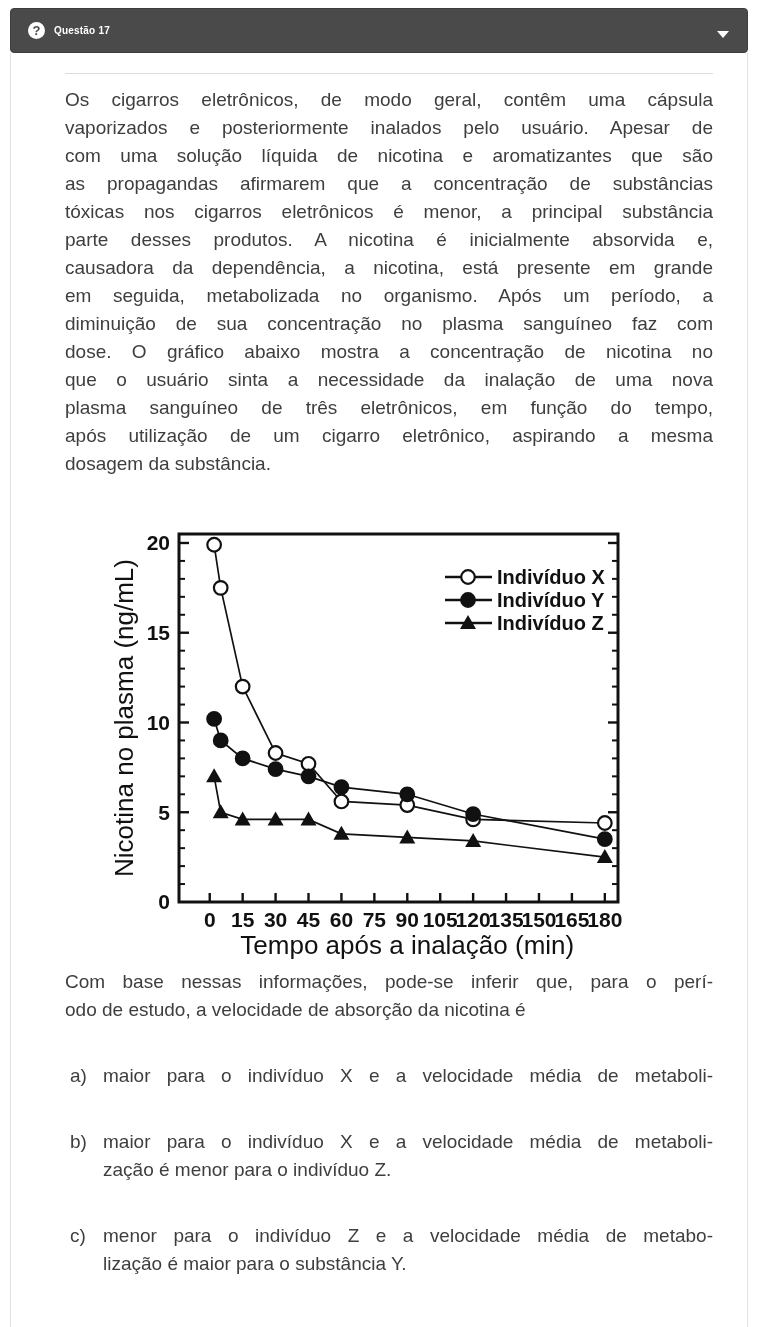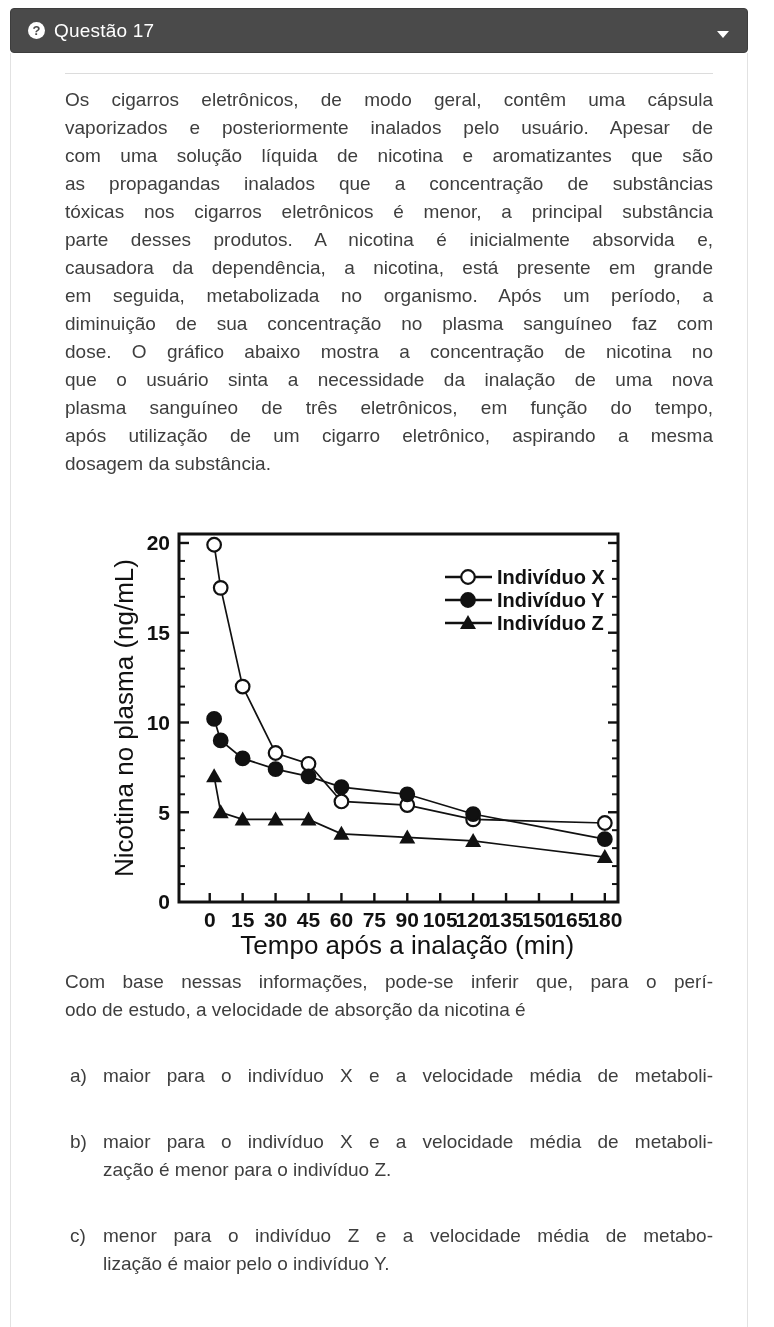--- a/index.html
+++ b/index.html
@@ -12,21 +12,21 @@
     box-sizing:border-box;height:45px;background:var(--header_bg);
     border:1px solid var(--header_border);border-radius:4px;
     color:var(--header_text);display:flex;align-items:center;
     padding:0 17px;position:relative;
   }
   .q-icon{
     width:17px;height:17px;border-radius:50%;background:#fff;
     color:var(--header_bg);font-weight:bold;font-size:13px;line-height:17px;
     text-align:center;margin-right:9px;flex:0 0 17px;
   }
-  .q-title{font-size:19px;font-weight:400;letter-spacing:.2px;}
+  .q-title{font-size:10px;font-weight:700;letter-spacing:.2px;}
   .caret{
     position:absolute;right:18px;top:22px;width:0;height:0;
     border-left:6px solid transparent;border-right:6px solid transparent;
     border-top:7px solid #fff;cursor:pointer;
   }
   .panel-body{
     box-sizing:border-box;background:#fff;
     border-left:1px solid var(--panel_border);border-right:1px solid var(--panel_border);
     padding:20px 34px 30px 54px;min-height:1274px;
   }
@@ -54,21 +54,21 @@
     <span class="caret"></span>
   </div>
 
   <div class="panel-body">
     <div class="sep"></div>
 
     <div class="paragraph">
         <div class="jline">Os cigarros eletrônicos, de modo geral, contêm uma cápsula</div>
         <div class="jline">vaporizados e posteriormente inalados pelo usuário. Apesar de</div>
         <div class="jline">com uma solução líquida de nicotina e aromatizantes que são</div>
-        <div class="jline">as propagandas inalados que a concentração de substâncias</div>
+        <div class="jline">as propagandas afirmarem que a concentração de substâncias</div>
         <div class="jline">tóxicas nos cigarros eletrônicos é menor, a principal substância</div>
         <div class="jline">parte desses produtos. A nicotina é inicialmente absorvida e,</div>
         <div class="jline">causadora da dependência, a nicotina, está presente em grande</div>
         <div class="jline">em seguida, metabolizada no organismo. Após um período, a</div>
         <div class="jline">diminuição de sua concentração no plasma sanguíneo faz com</div>
         <div class="jline">dose. O gráfico abaixo mostra a concentração de nicotina no</div>
         <div class="jline">que o usuário sinta a necessidade da inalação de uma nova</div>
         <div class="jline">plasma sanguíneo de três eletrônicos, em função do tempo,</div>
         <div class="jline">após utilização de um cigarro eletrônico, aspirando a mesma</div>
         <div class="jline jlast">dosagem da substância.</div>
@@ -208,18 +208,18 @@
         <span class="opt-label">b)</span>
         <div class="opt-text">
             <div class="jline">maior para o indivíduo X e a velocidade média de metaboli-</div>
             <div class="jline jlast">zação é menor para o indivíduo Z.</div>
           </div>
       </div>
       <div class="option">
         <span class="opt-label">c)</span>
         <div class="opt-text">
             <div class="jline">menor para o indivíduo Z e a velocidade média de metabo-</div>
-            <div class="jline jlast">lização é maior pelo o indivíduo Y.</div>
+            <div class="jline jlast">lização é maior para o substância Y.</div>
           </div>
       </div>
     </div>
   </div>
 </div>
 
 </body></html>

